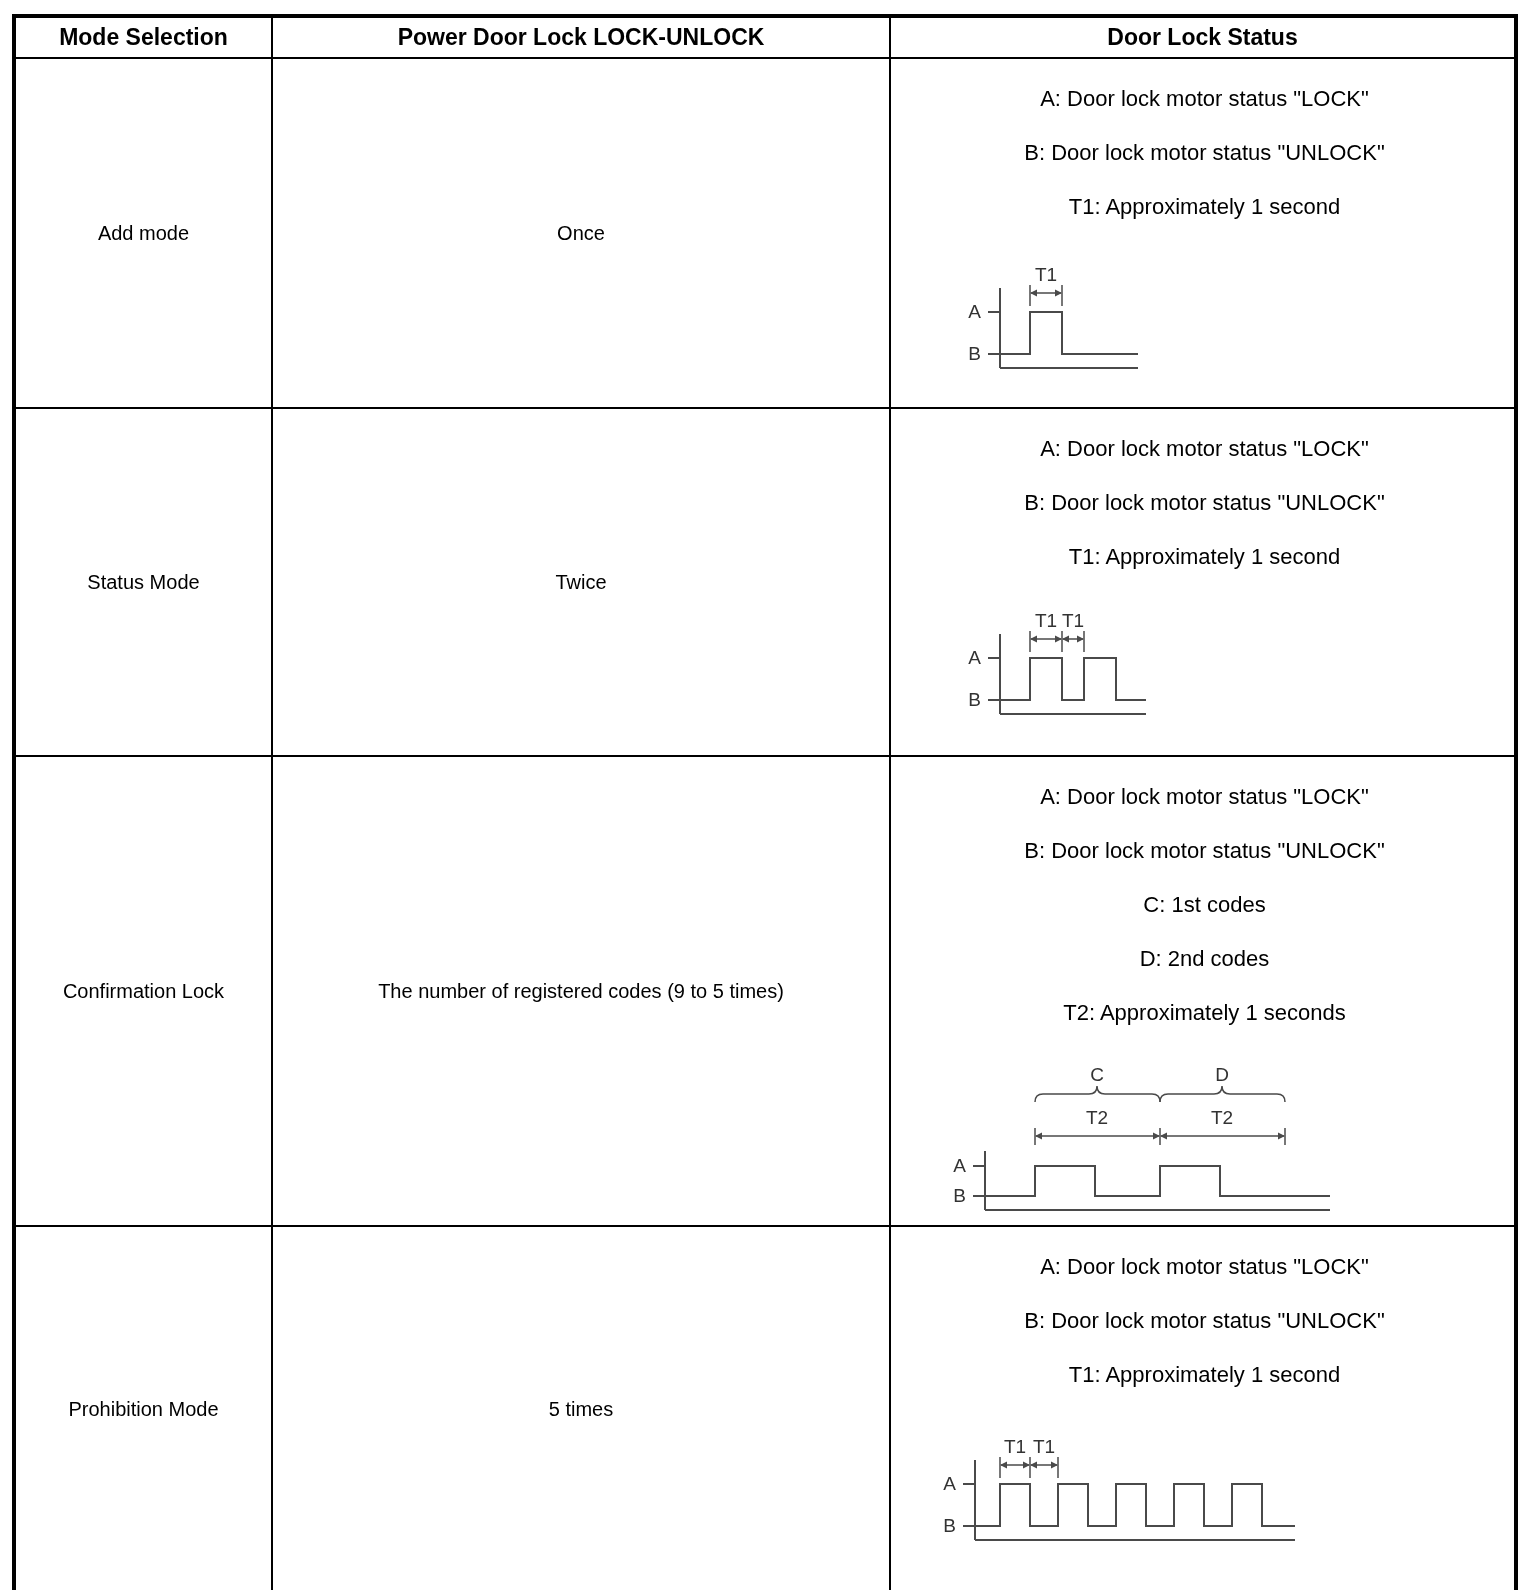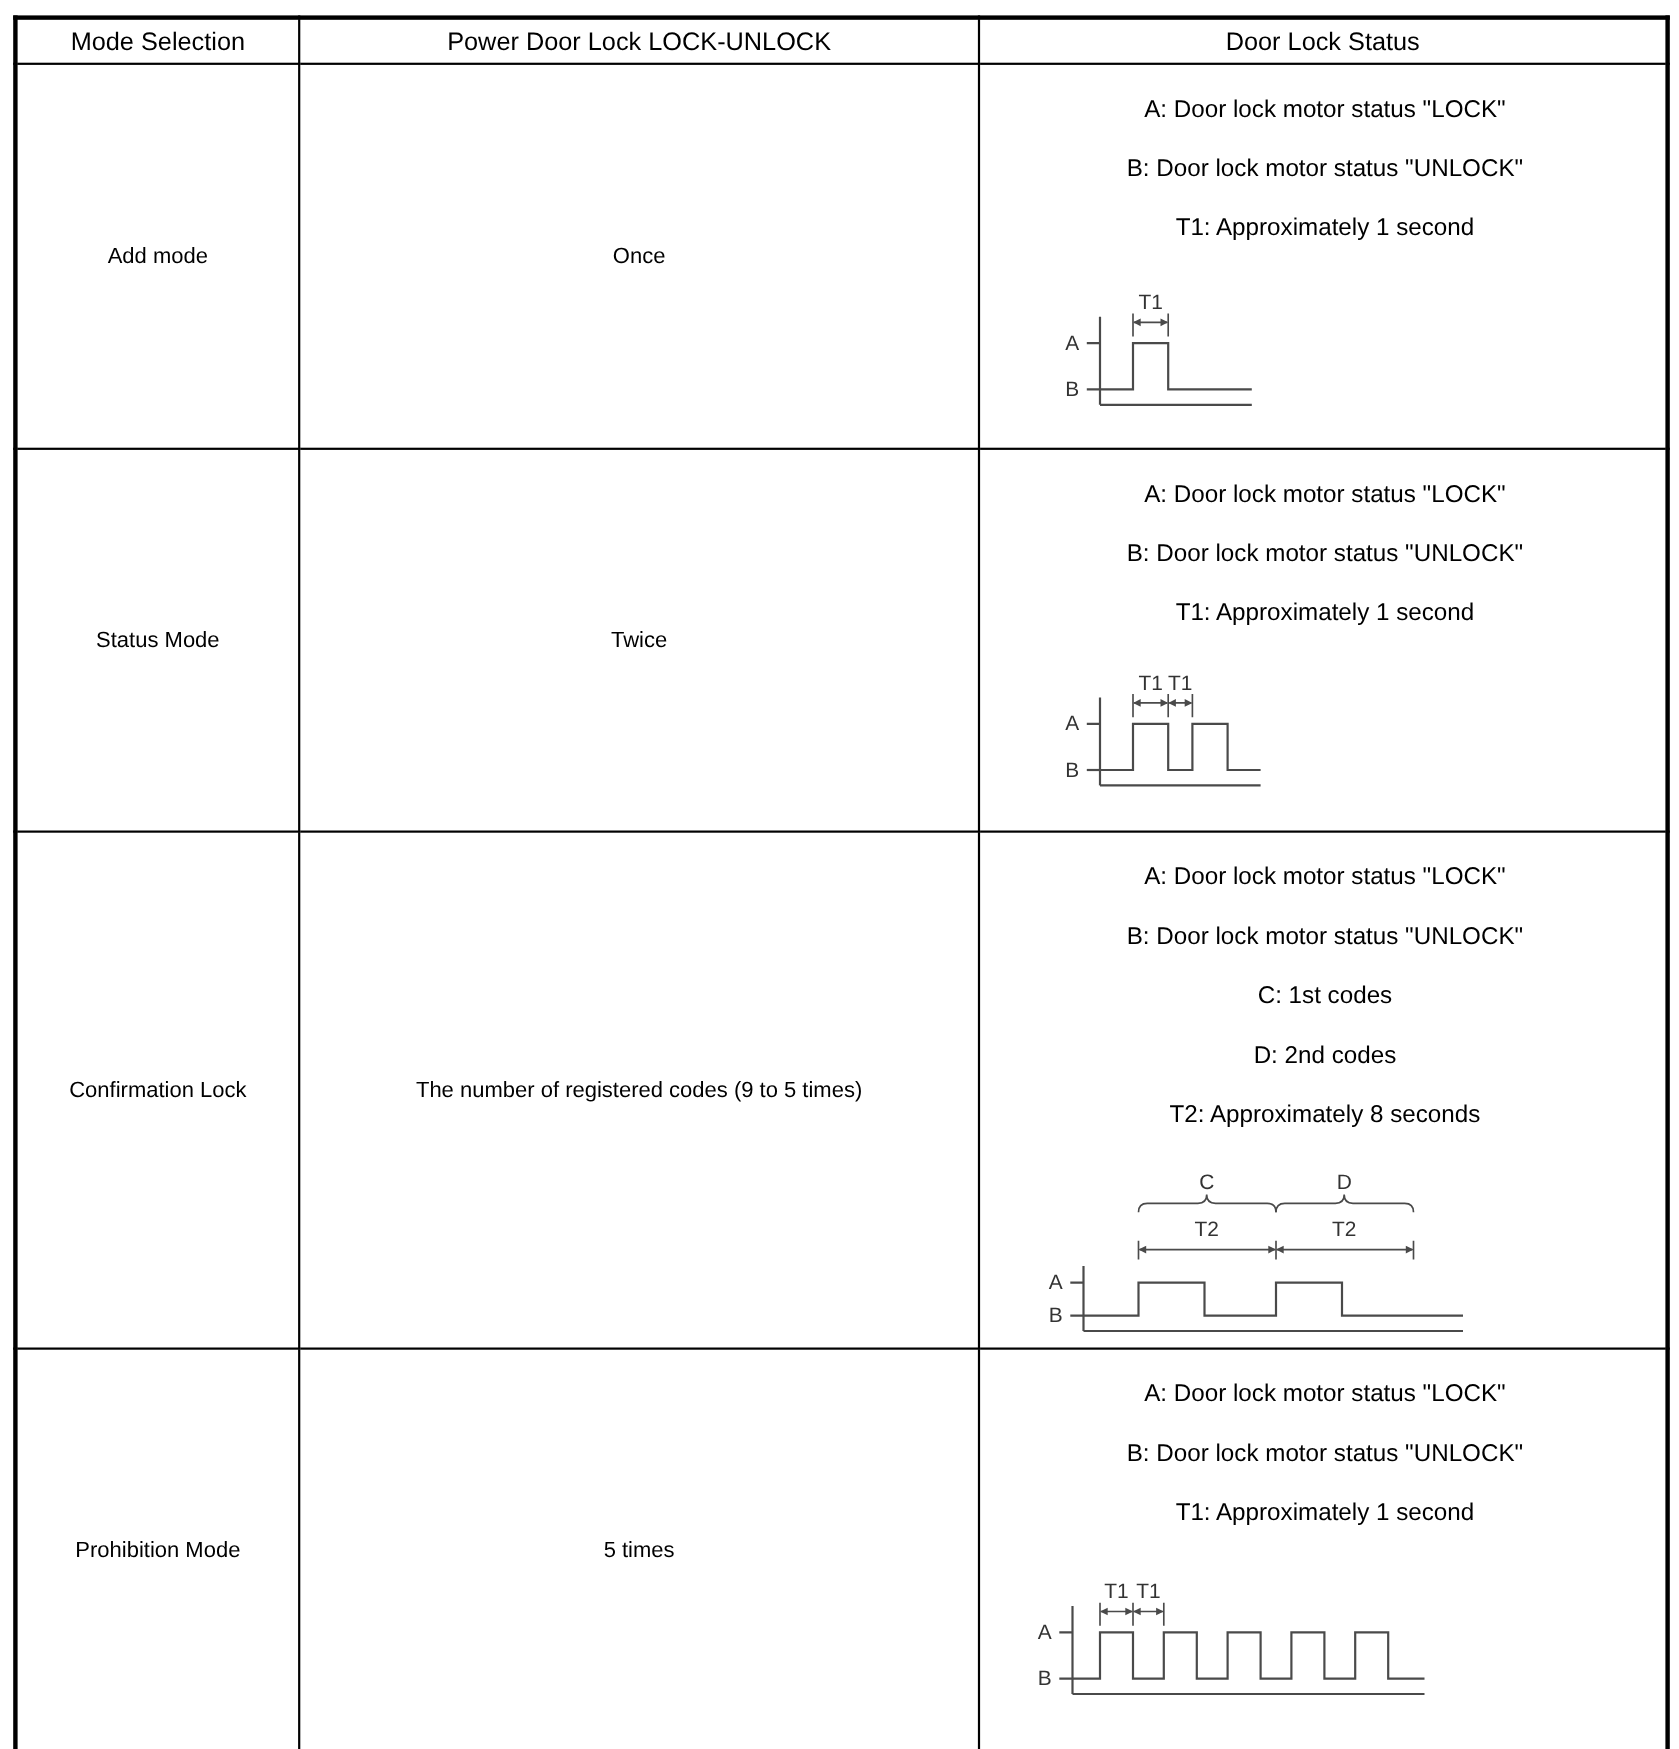--- a/index.html
+++ b/index.html
@@ -18,21 +18,21 @@
     table-layout: fixed;
     width: 1502px;
     border: 4px solid #000;
   }
   table.mode-table th,
   table.mode-table td {
     border: 2px solid #000;
   }
   th.hdr {
     font-size: 23px;
-    font-weight: normal;
+    font-weight: bold;
     height: 42px;
     text-align: center;
     vertical-align: middle;
     padding: 0 4px;
   }
   td.mode-cell, td.action-cell {
     text-align: center;
     vertical-align: middle;
     font-size: 20px;
     padding: 0 6px;
@@ -146,21 +146,21 @@
       </tr>
 
       <tr class="r3">
         <td class="mode-cell">Confirmation Lock</td>
         <td class="action-cell">The number of registered codes (9 to 5 times)</td>
         <td class="status-cell">
           <div class="status-line">A: Door lock motor status "LOCK"</div>
           <div class="status-line">B: Door lock motor status "UNLOCK"</div>
           <div class="status-line">C: 1st codes</div>
           <div class="status-line">D: 2nd codes</div>
-          <div class="status-line">T2: Approximately 8 seconds</div>
+          <div class="status-line">T2: Approximately 1 seconds</div>
           <svg class="wave wave-3" width="420" height="155" viewBox="0 0 420 155">
             <text class="wtext" x="152" y="15" text-anchor="middle">C</text>
             <text class="wtext" x="277" y="15" text-anchor="middle">D</text>
             <g stroke="#4a4a4a" stroke-width="1.5" fill="none">
               <path d="M90,36 Q90,28 98,28 L144,28 Q152,28 152,20 Q152,28 160,28 L207,28 Q215,28 215,36"></path>
             </g>
             <g stroke="#4a4a4a" stroke-width="1.5" fill="none">
               <path d="M215,36 Q215,28 223,28 L269,28 Q277,28 277,20 Q277,28 285,28 L332,28 Q340,28 340,36"></path>
             </g>
             <text class="wtext" x="152" y="58" text-anchor="middle">T2</text>

